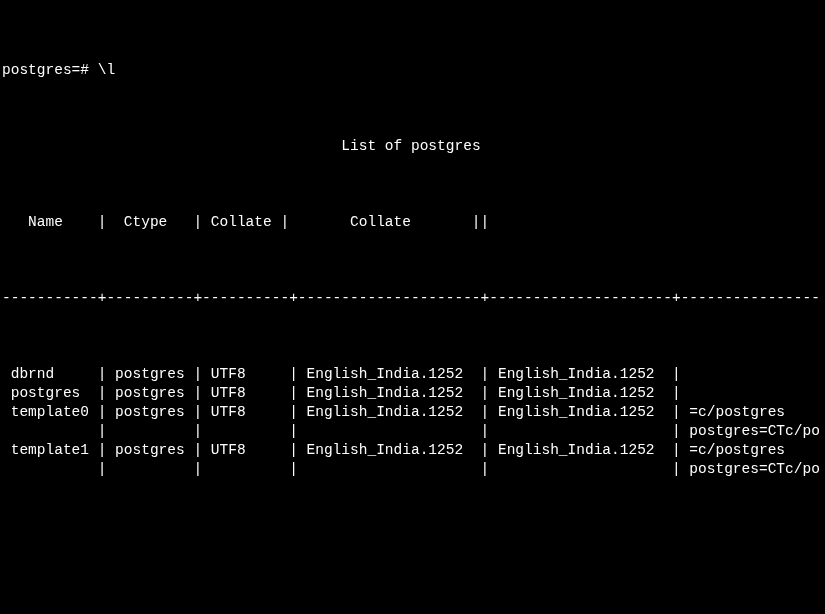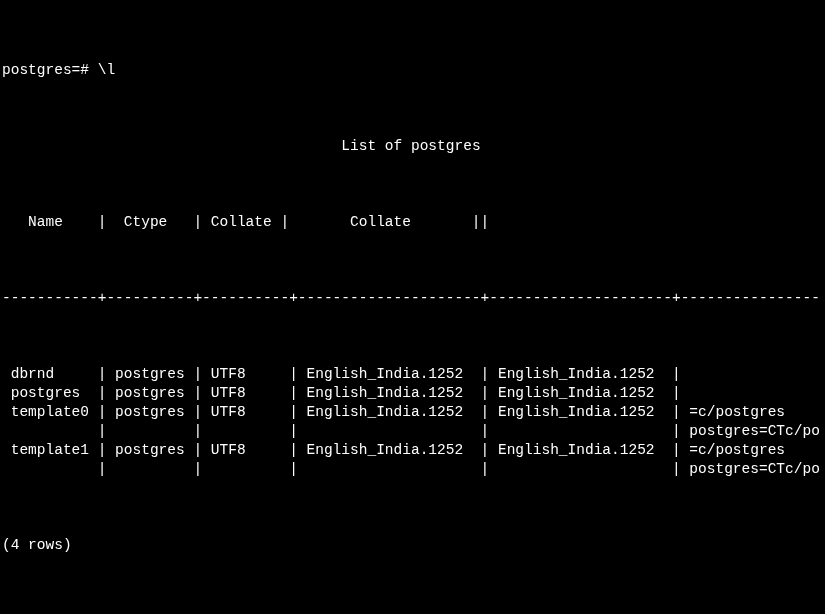--- a/index.html
+++ b/index.html
@@ -46,21 +46,20 @@
     <span class="cell">-----------</span><span class="sep">+</span>
     <span class="cell">----------</span><span class="sep">+</span>
     <span class="cell">----------</span><span class="sep">+</span>
     <span class="cell">---------------------</span><span class="sep">+</span>
     <span class="cell">---------------------</span><span class="sep">+</span>
     <span class="cell">----------------</span>
   </div>
 
   <div id="table-body"><div class="table-row"><span class="cell"> dbrnd     </span><span class="sep">|</span><span class="cell"> postgres </span><span class="sep">|</span><span class="cell"> UTF8     </span><span class="sep">|</span><span class="cell"> English_India.1252  </span><span class="sep">|</span><span class="cell"> English_India.1252  </span><span class="sep">|</span><span class="cell"> </span></div><div class="table-row"><span class="cell"> postgres  </span><span class="sep">|</span><span class="cell"> postgres </span><span class="sep">|</span><span class="cell"> UTF8     </span><span class="sep">|</span><span class="cell"> English_India.1252  </span><span class="sep">|</span><span class="cell"> English_India.1252  </span><span class="sep">|</span><span class="cell"> </span></div><div class="table-row"><span class="cell"> template0 </span><span class="sep">|</span><span class="cell"> postgres </span><span class="sep">|</span><span class="cell"> UTF8     </span><span class="sep">|</span><span class="cell"> English_India.1252  </span><span class="sep">|</span><span class="cell"> English_India.1252  </span><span class="sep">|</span><span class="cell"> =c/postgres</span></div><div class="table-row"><span class="cell">           </span><span class="sep">|</span><span class="cell">          </span><span class="sep">|</span><span class="cell">          </span><span class="sep">|</span><span class="cell">                     </span><span class="sep">|</span><span class="cell">                     </span><span class="sep">|</span><span class="cell"> postgres=CTc/po</span></div><div class="table-row"><span class="cell"> template1 </span><span class="sep">|</span><span class="cell"> postgres </span><span class="sep">|</span><span class="cell"> UTF8     </span><span class="sep">|</span><span class="cell"> English_India.1252  </span><span class="sep">|</span><span class="cell"> English_India.1252  </span><span class="sep">|</span><span class="cell"> =c/postgres</span></div><div class="table-row"><span class="cell">           </span><span class="sep">|</span><span class="cell">          </span><span class="sep">|</span><span class="cell">          </span><span class="sep">|</span><span class="cell">                     </span><span class="sep">|</span><span class="cell">                     </span><span class="sep">|</span><span class="cell"> postgres=CTc/po</span></div></div>
 
-  <div>(4 rows)</div>
 
   <div>&nbsp;</div>
   
 
   
 
   
 
   
 

